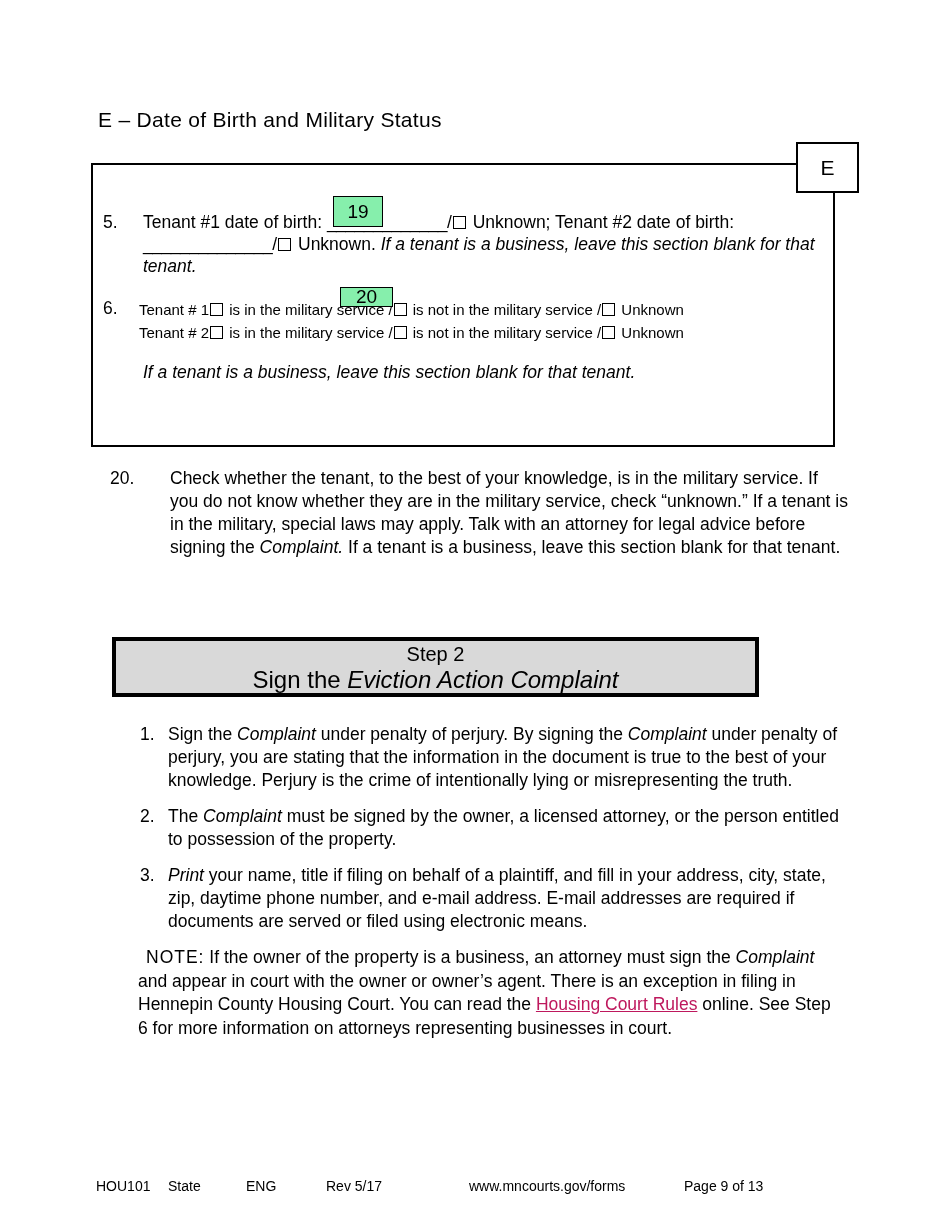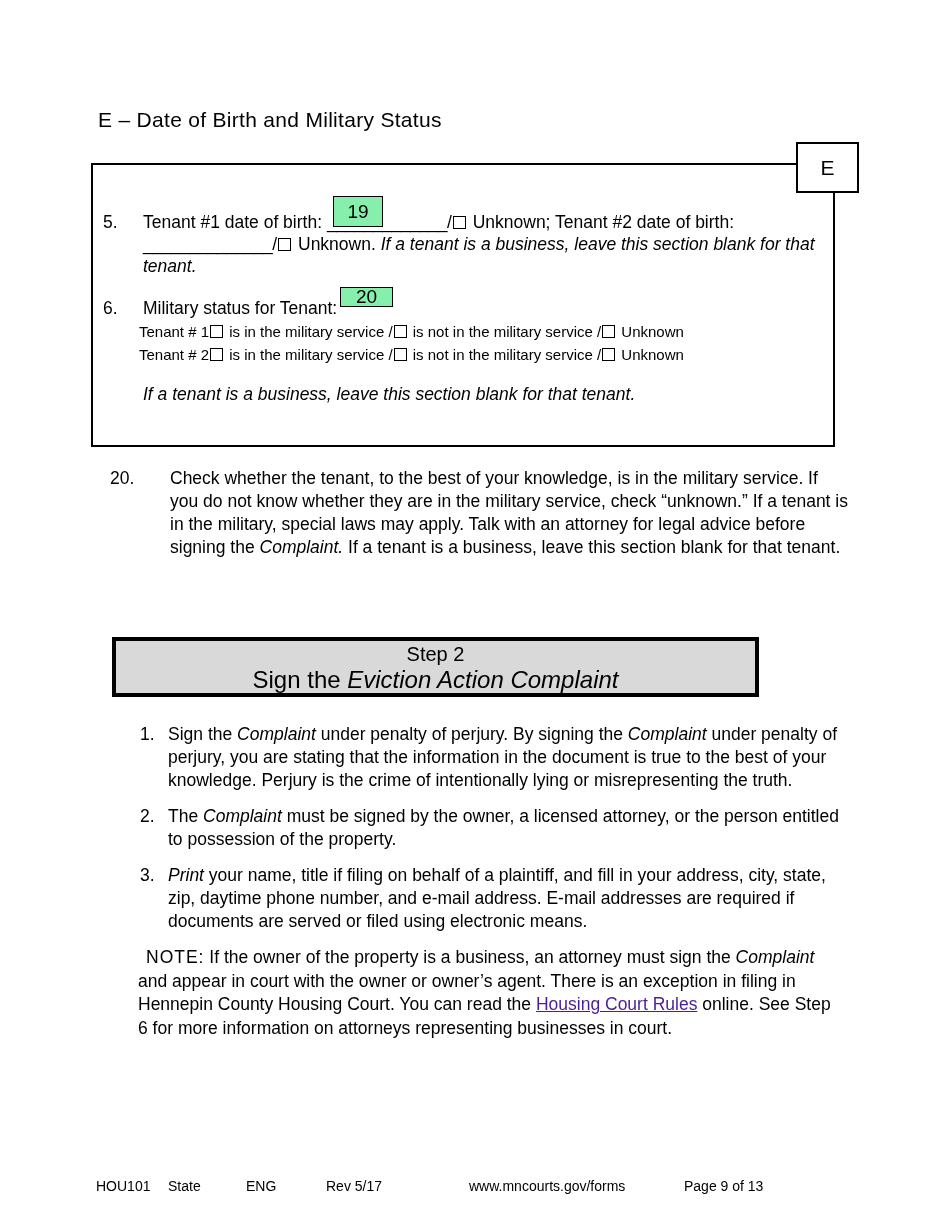--- a/index.html
+++ b/index.html
@@ -198,21 +198,21 @@
   .note-para {
     position: absolute;
     left: 138px;
     top: 946px;
     width: 706px;
     font-size: 17.5px;
     line-height: 23.5px;
   }
   .note-label { letter-spacing: 1px; margin-left: 8px; }
   .link {
-    color: #4c1d95;
+    color: #be185d;
     text-decoration: underline;
   }
 
   
   .footer {
     position: absolute;
     left: 96px;
     top: 1178px;
     width: 730px;
     font-size: 14px;
@@ -240,21 +240,20 @@
   <div class="form-item item5">
     <span class="fi-num">5.</span>
     <div class="fi-body">
       <span>Tenant #1 date of birth: </span><span class="blank-line">_____________</span><span>/</span><span class="cbox"></span><span> Unknown; Tenant #2 date of birth:</span>
       <span class="blank-line">______________</span><span>/</span><span class="cbox"></span><span> Unknown. </span><span class="ital">If a tenant is a business, leave this section blank for that tenant.</span>
     </div>
   </div>
 
   <div class="form-item item6">
     <span class="fi-num">6.</span>
-    <div class="fi-body">Military status for Tenant:</div>
     <div class="mil-lines">
       <span>Tenant # 1</span><span class="cbox"></span><span> is in the military service /</span><span class="cbox"></span><span> is not in the military service /</span><span class="cbox"></span><span> Unknown</span>
     </div>
     <div class="mil-lines">
       <span>Tenant # 2</span><span class="cbox"></span><span> is in the military service /</span><span class="cbox"></span><span> is not in the military service /</span><span class="cbox"></span><span> Unknown</span>
     </div>
     <div class="mil-note">If a tenant is a business, leave this section blank for that tenant.</div>
   </div>
 
   <div class="callout callout-19">19</div>

